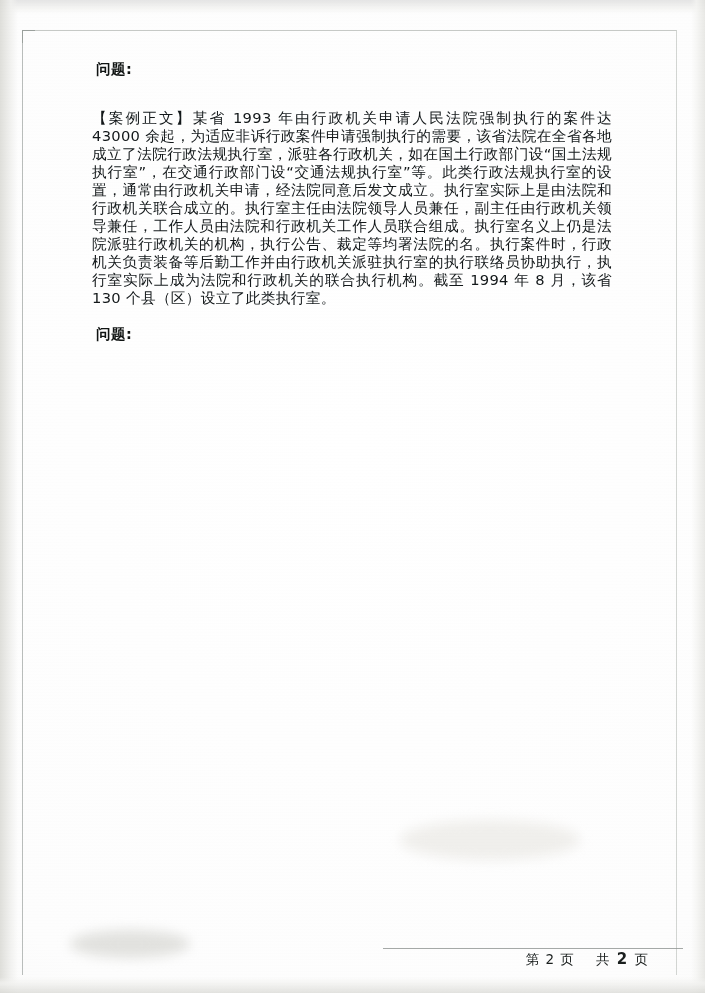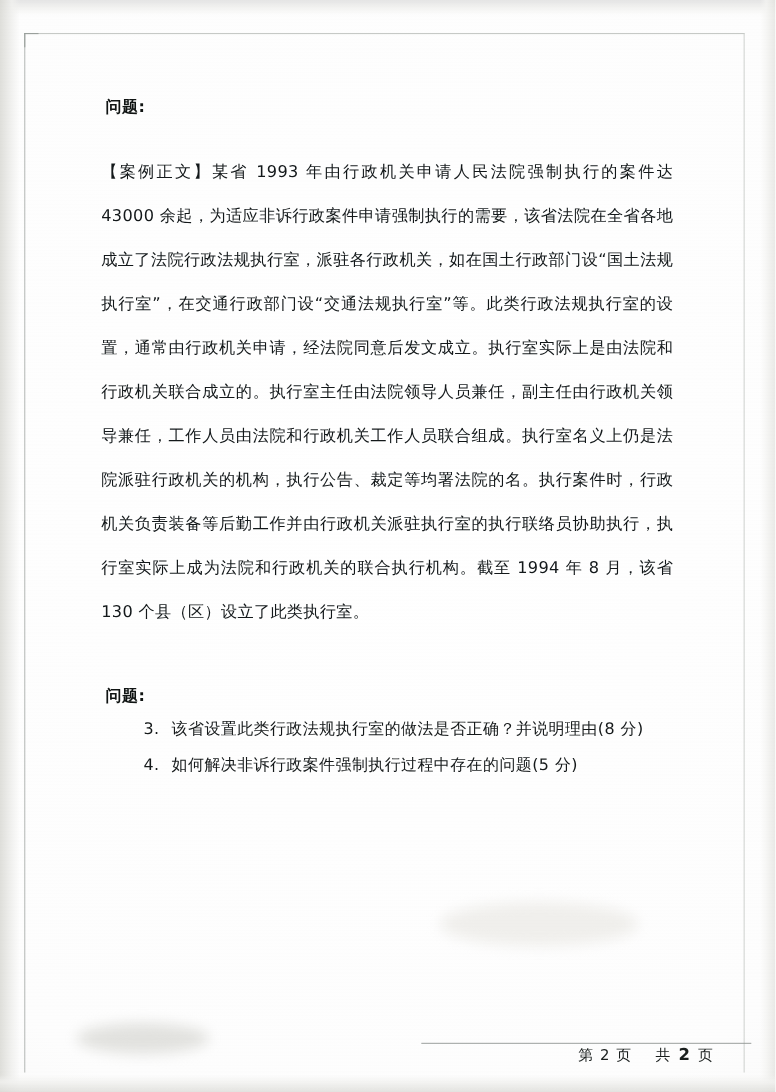--- a/index.html
+++ b/index.html
@@ -72,21 +72,21 @@
   }
 
   .content {
     position: absolute;
     left: 92px;
     top: 60px;
     width: 520px;
     color: #161a19;
   }
 
-  .block { margin-bottom: 0; margin-top: 28px; }
+  .block { margin-bottom: 0; }
 
   .label-line {
     font-family: "DejaVu Sans", "Liberation Sans", sans-serif;
     font-weight: bold;
     font-size: 14.5px;
     letter-spacing: .5px;
     margin-left: 4px;
     color: #101413;
   }
 
@@ -102,21 +102,21 @@
     margin-bottom: 2px;
     color: #15191a;
     padding-left: 6px;
   }
 
   .spacer-lg { height: 30px; }
   .spacer-md { height: 18px; }
 
   .para {
     font-size: 14.7px;
-    line-height: 40px;
+    line-height: 18px;
     letter-spacing: .3px;
     text-align: justify;
     text-justify: inter-ideograph;
     color: #13181a;
     margin: 0;
   }
 
   .footer {
     position: absolute;
     right: 56px;
@@ -180,24 +180,20 @@
     </div>
 
     <div class="spacer-lg"></div>
 
     <p class="para">【案例正文】某省 1993 年由行政机关申请人民法院强制执行的案件达 43000 余起，为适应非诉行政案件申请强制执行的需要，该省法院在全省各地成立了法院行政法规执行室，派驻各行政机关，如在国土行政部门设“国土法规执行室”，在交通行政部门设“交通法规执行室”等。此类行政法规执行室的设置，通常由行政机关申请，经法院同意后发文成立。执行室实际上是由法院和行政机关联合成立的。执行室主任由法院领导人员兼任，副主任由行政机关领导兼任，工作人员由法院和行政机关工作人员联合组成。执行室名义上仍是法院派驻行政机关的机构，执行公告、裁定等均署法院的名。执行案件时，行政机关负责装备等后勤工作并由行政机关派驻执行室的执行联络员协助执行，执行室实际上成为法院和行政机关的联合执行机构。截至 1994 年 8 月，该省 130 个县（区）设立了此类执行室。</p>
 
     <div class="spacer-md"></div>
 
     <div class="block">
       <div class="label-line">问题:</div>
-      <ol class="qlist" start="3">
-        <li>该省设置此类行政法规执行室的做法是否正确？并说明理由(8 分)</li>
-        <li>如何解决非诉行政案件强制执行过程中存在的问题(5 分)</li>
-      </ol>
     </div>
 
   </div>
 
   <div class="footer-rule"></div>
   <div class="footer">
     <span>第 2 页</span>
     &nbsp;&nbsp;
     <span>共</span>
     <span class="pen">2</span>

